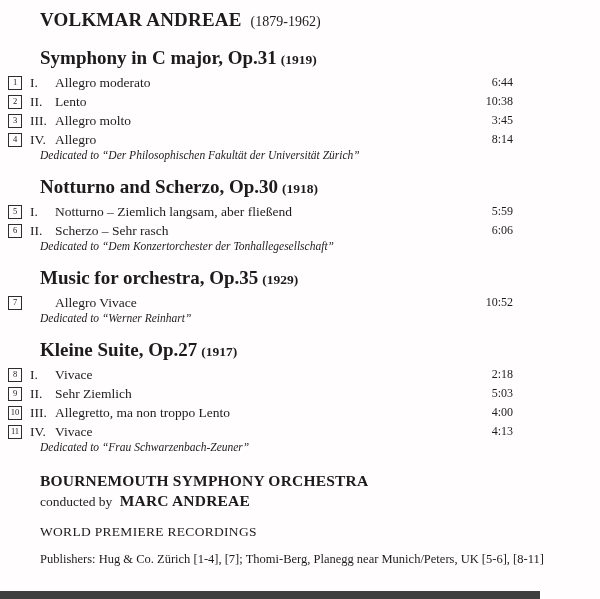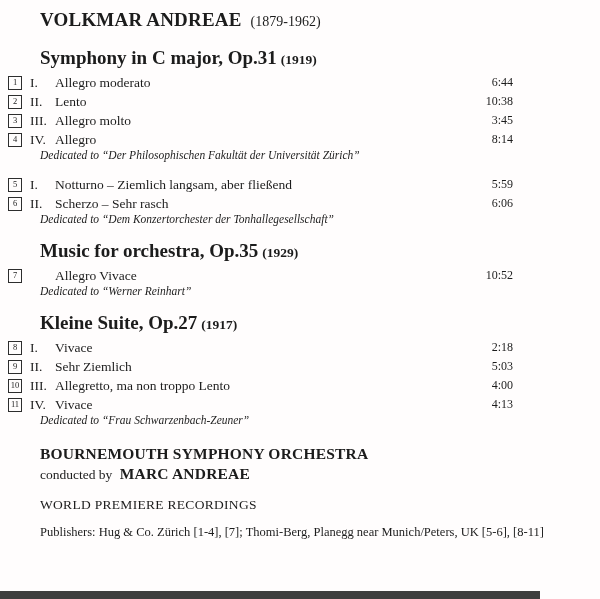--- a/index.html
+++ b/index.html
@@ -95,20 +95,21 @@
         </div>
         <div class="track-row">
           <span class="num-box">4</span>
           <span class="movement">IV.</span>
           <span class="track-title">Allegro</span>
           <span class="track-time">8:14</span>
         </div>
         <div class="dedication">Dedicated to “Der Philosophischen Fakultät der Universität Zürich”</div>
       </section>
       <section class="work">
+        <h2 class="work-title"><span class="work-name">Notturno and Scherzo, Op.30</span><span class="work-year">(1918)</span></h2>
         <div class="track-row">
           <span class="num-box">5</span>
           <span class="movement">I.</span>
           <span class="track-title">Notturno – Ziemlich langsam, aber fließend</span>
           <span class="track-time">5:59</span>
         </div>
         <div class="track-row">
           <span class="num-box">6</span>
           <span class="movement">II.</span>
           <span class="track-title">Scherzo – Sehr rasch</span>

